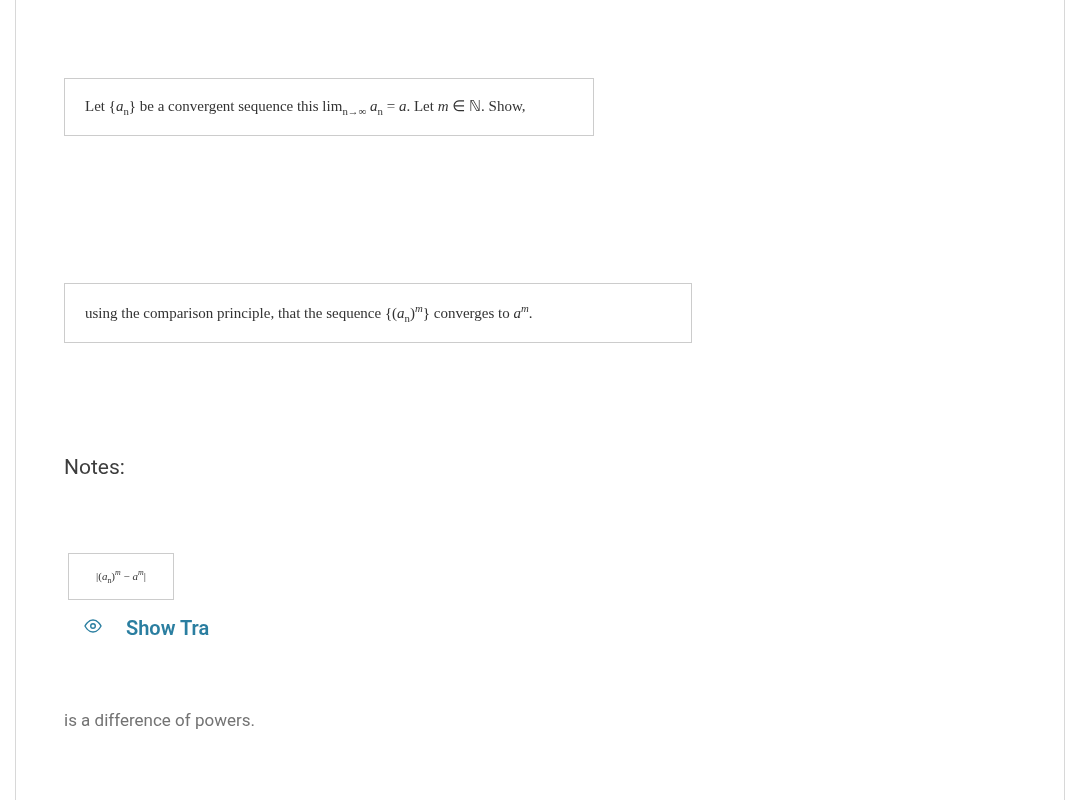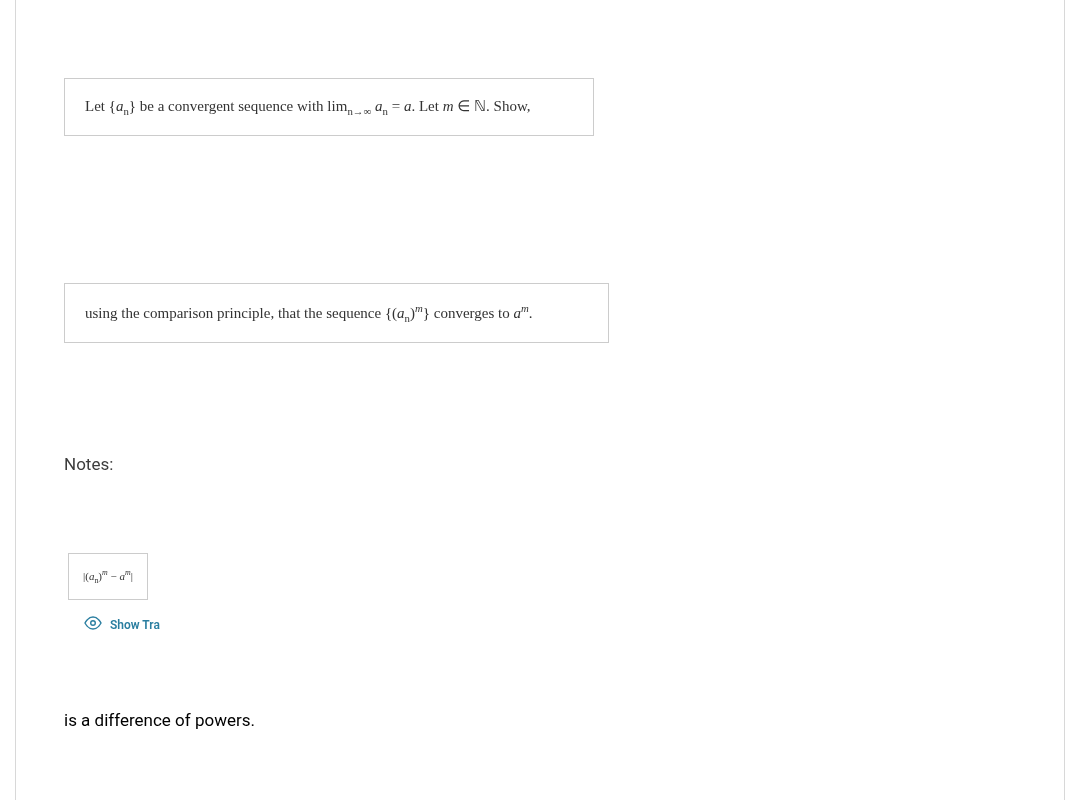--- a/index.html
+++ b/index.html
@@ -36,55 +36,55 @@
     .box1 {
       position: absolute;
       top: 78px;
       left: 48px;
       width: 530px;
     }
     .box2 {
       position: absolute;
       top: 283px;
       left: 48px;
-      width: 545px;
+      width: 628px;
     }
     .box3 {
       position: absolute;
       top: 553px;
       left: 52px;
-      padding: 14px 14px;
+      padding: 14px 27px;
       font-size: 11px;
     }
     .notes-section {
       position: absolute;
       top: 450px;
       left: 48px;
-      font-size: 17px;
+      font-size: 21px;
       color: #3d3d3d;
       line-height: 1.7;
     }
     .bottom-text {
       position: absolute;
       top: 708px;
       left: 48px;
       font-size: 17px;
-      color: #000000;
+      color: #737373;
       line-height: 1.5;
     }
     .show-trans {
       position: absolute;
       top: 616px;
       left: 68px;
       color: #2a7ea0;
-      font-size: 12px;
+      font-size: 20px;
       font-weight: 600;
       display: flex;
       align-items: center;
-      gap: 8px;
+      gap: 24px;
     }
     .eye-icon {
       font-size: 15px;
     }
     .math-italic {
       font-style: italic;
     }
     sub {
       font-size: 0.72em;
       vertical-align: sub;
@@ -94,21 +94,21 @@
       vertical-align: super;
     }
   </style>
 </head>
 <body>
 
 <div class="page-container">
 
   <div class="math-box box1">
     <span>
-      <span>Let {</span><span class="math-italic">a</span><sub>n</sub><span>} be a convergent sequence with lim</span><sub>n→∞</sub><span> </span><span class="math-italic">a</span><sub>n</sub><span> = </span><span class="math-italic">a</span><span>.  Let </span><span class="math-italic">m</span><span> ∈ ℕ.  Show,</span>
+      <span>Let {</span><span class="math-italic">a</span><sub>n</sub><span>} be a convergent sequence this lim</span><sub>n→∞</sub><span> </span><span class="math-italic">a</span><sub>n</sub><span> = </span><span class="math-italic">a</span><span>.  Let </span><span class="math-italic">m</span><span> ∈ ℕ.  Show,</span>
     </span>
   </div>
 
   <div class="math-box box2">
     <span>
       <span>using the comparison principle, that the sequence {(</span><span class="math-italic">a</span><sub>n</sub><span>)</span><sup class="math-italic">m</sup><span>} converges to </span><span class="math-italic">a</span><sup class="math-italic">m</sup><span>.</span>
     </span>
   </div>
 
   <div class="notes-section">

